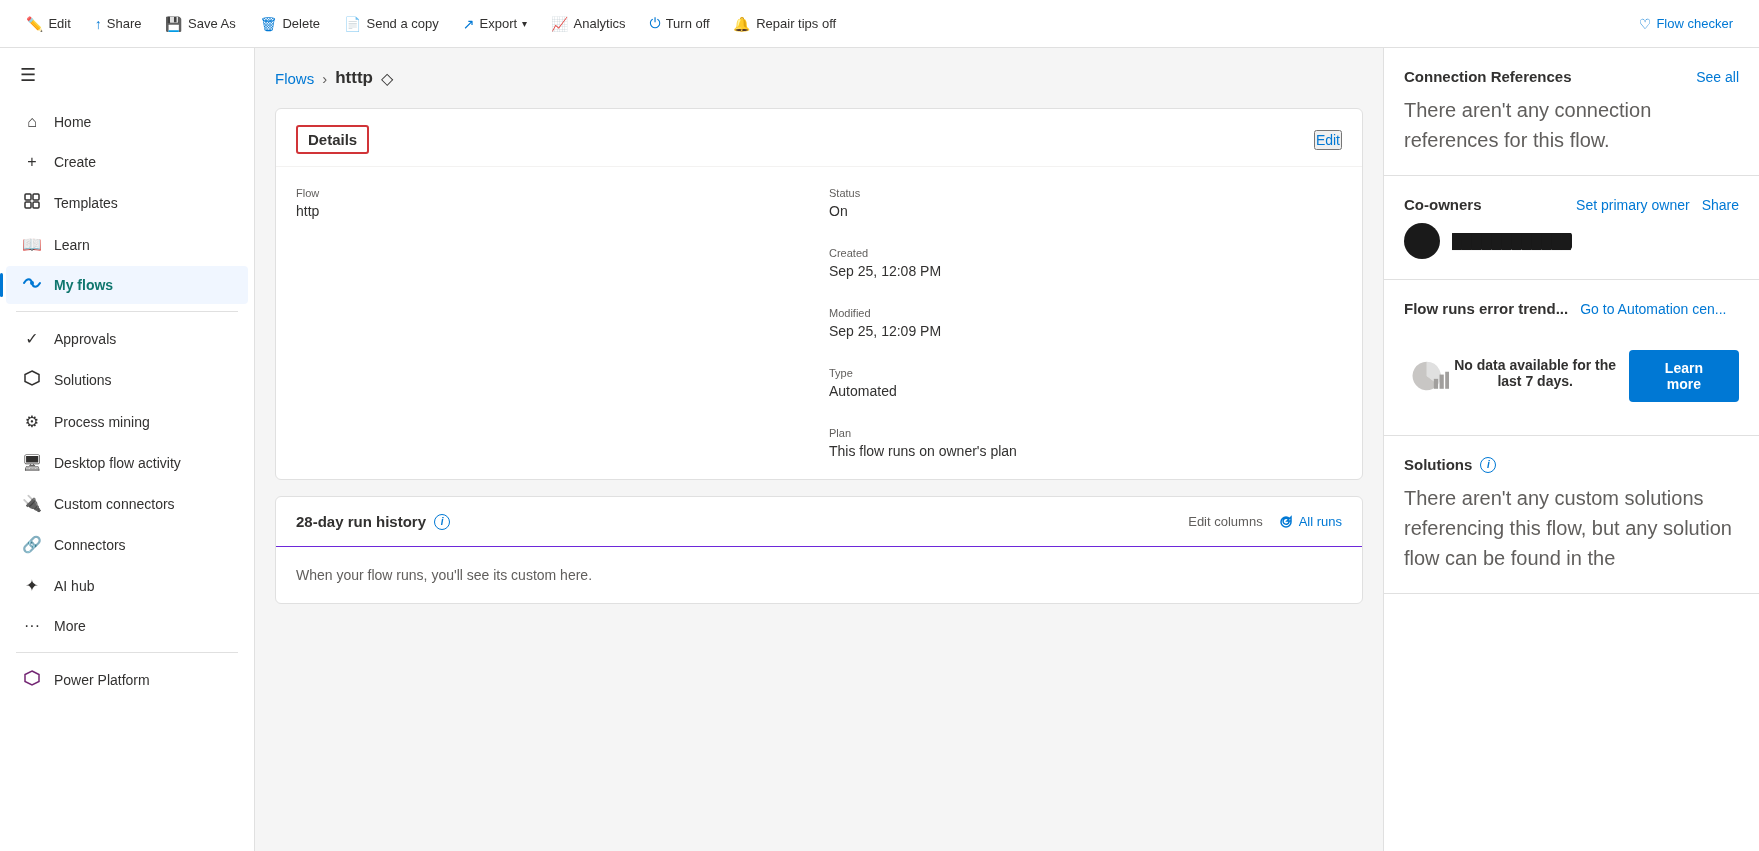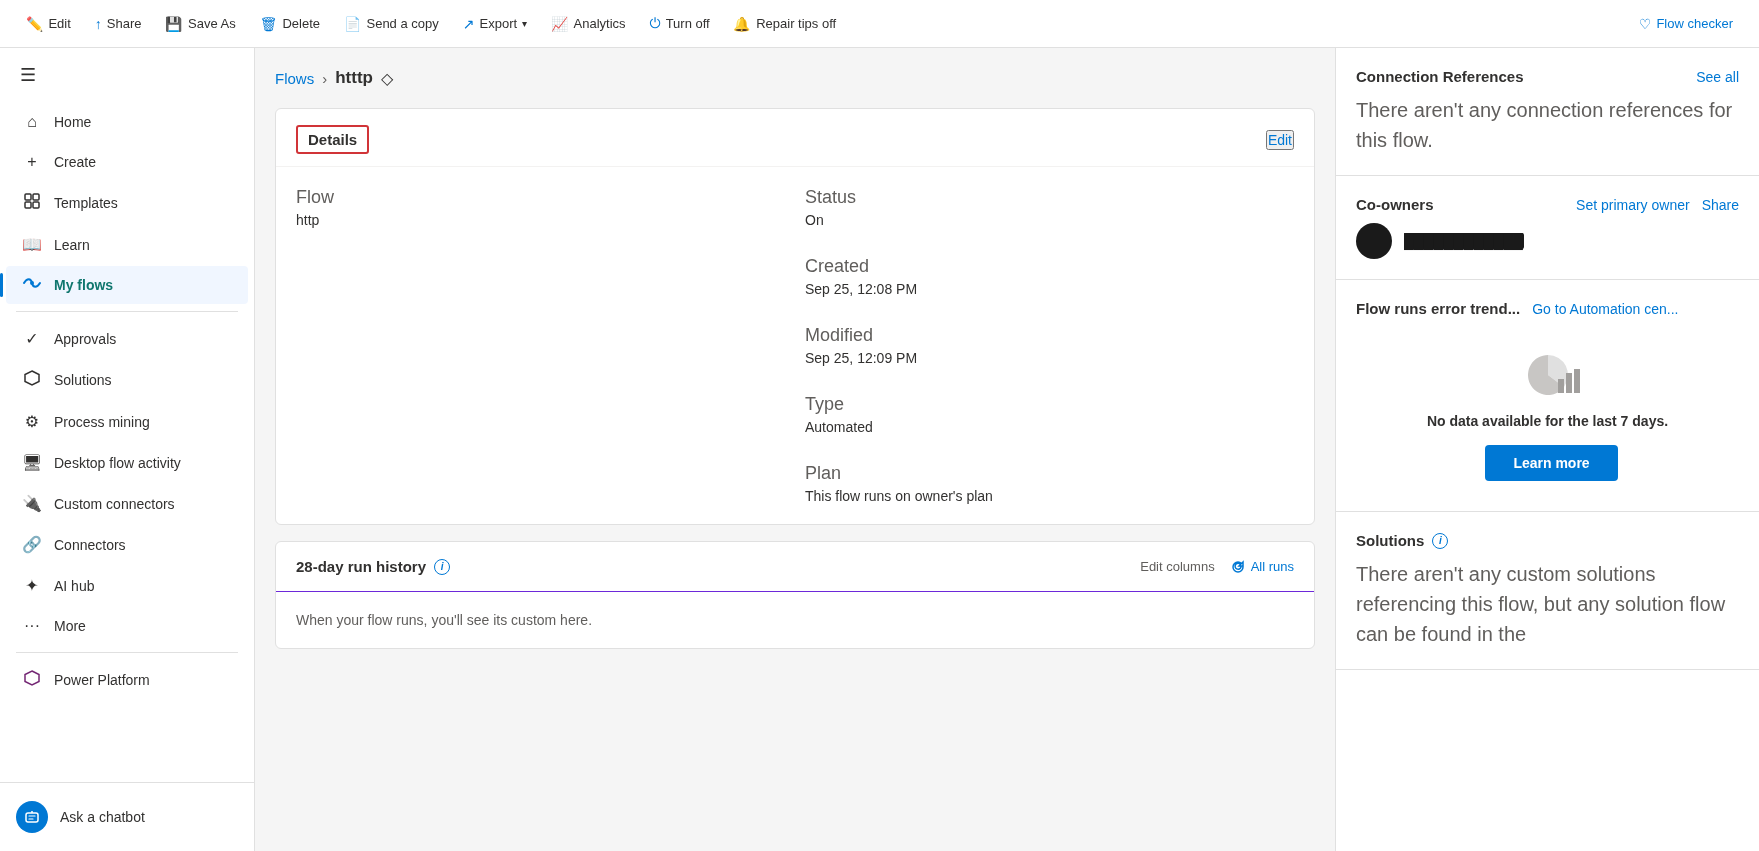--- a/index.html
+++ b/index.html
@@ -179,21 +179,21 @@
       cursor: pointer;
       font-size: 14px;
     }
     .card-body {
       padding: 20px;
       display: grid;
       grid-template-columns: 1fr 1fr;
       gap: 20px;
     }
     .detail-group { display: flex; flex-direction: column; gap: 4px; }
-    .detail-label { color: #605e5c; font-size: 18px; }
+    .detail-label { color: #605e5c; font-size: 11px; }
     .detail-value { font-size: 14px; color: #323130; }
 
     
     .run-history-header {
       display: flex;
       align-items: center;
       justify-content: space-between;
       padding: 16px 20px;
       border-bottom: 1px solid #6d28d9;
     }
@@ -240,21 +240,21 @@
       font-size: 13px;
     }
     .run-history-body {
       padding: 20px;
       color: #605e5c;
       font-size: 14px;
     }
 
     
     .right-panel {
-      width: 424px;
+      width: 376px;
       background: #ffffff;
       border-left: 1px solid #e0e0e0;
       overflow-y: auto;
       flex-shrink: 0;
     }
     .panel-section {
       border-bottom: 1px solid #e0e0e0;
       padding: 20px;
     }
     .panel-section-header {
@@ -312,21 +312,21 @@
     .error-trend-link {
       color: #0078d4;
       cursor: pointer;
       font-size: 14px;
       background: none;
       border: none;
       margin-left: 4px;
     }
     .chart-area {
       display: flex;
-      flex-direction: column;
+      flex-direction: row;
       align-items: center;
       padding: 20px 0 10px 0;
     }
     .no-data-text {
       font-weight: 600;
       font-size: 14px;
       color: #323130;
       margin: 10px 0 16px 0;
       text-align: center;
     }
@@ -484,32 +484,20 @@
 
     <div class="sidebar-item">
       <span class="icon">
         <svg width="16" height="16" viewBox="0 0 16 16" fill="none">
             <polygon points="8,1 15,4.5 15,11.5 8,15 1,11.5 1,4.5" stroke="#742774" stroke-width="1.5" fill="none"></polygon>
           </svg>
       </span>
       <span>Power Platform</span>
     </div>
 
-    <div class="sidebar-bottom">
-      <div class="ask-chatbot">
-        <div class="chatbot-avatar">
-          <svg width="18" height="18" viewBox="0 0 18 18" fill="none">
-              <rect x="3" y="5" width="12" height="9" rx="2" stroke="white" stroke-width="1.5"></rect>
-              <path d="M6 8h6M6 11h4" stroke="white" stroke-width="1.2" stroke-linecap="round"></path>
-              <path d="M9 5V3" stroke="white" stroke-width="1.5"></path>
-            </svg>
-        </div>
-        <span>Ask a chatbot</span>
-      </div>
-    </div>
   </div>
 
   <div class="content-area">
 
     <div class="main-content">
 
       <div class="breadcrumb">
         <a class="breadcrumb-link">Flows</a>
         <span class="breadcrumb-sep">›</span>
         <span class="breadcrumb-current">htttp</span>

